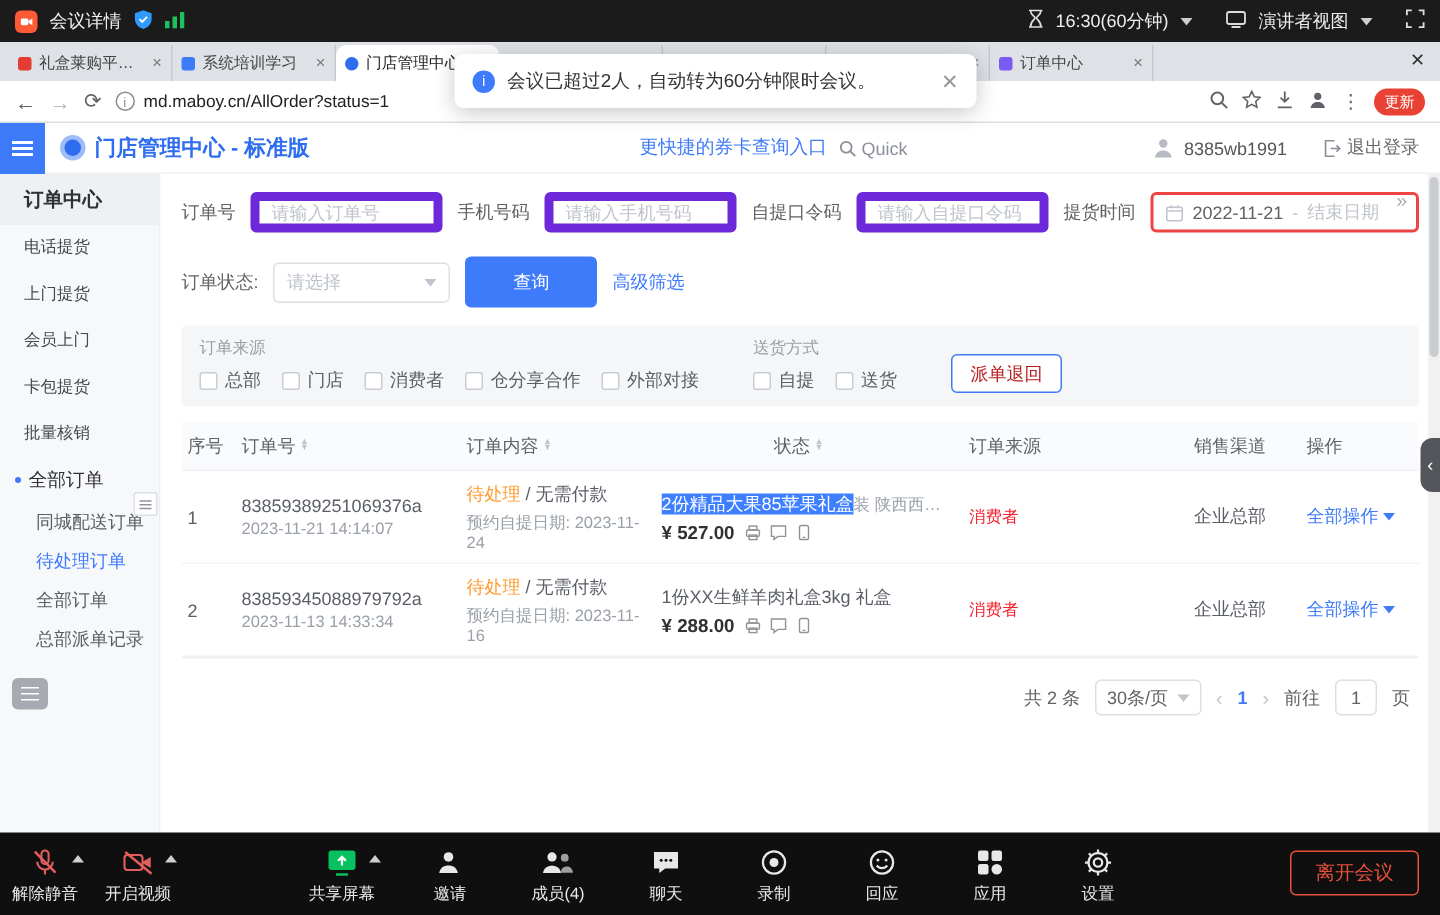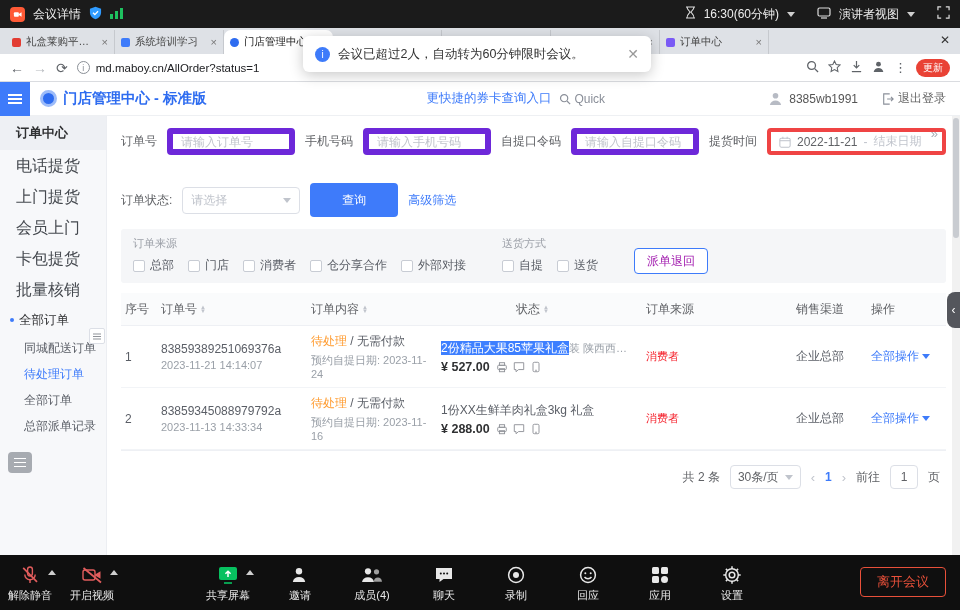--- a/index.html
+++ b/index.html
@@ -46,57 +46,57 @@
   .quick{margin-left:210px;display:flex;align-items:center;gap:8px}
   .quicklink{color:#3e7bfa;font-size:12.5px}
   .quicktxt{color:#8a8f99;font-size:12px;display:flex;align-items:center;gap:3px}
   .ahead .usr{margin-left:auto;display:flex;align-items:center;gap:6px;color:#555;font-size:12px}
   .ahead .lout{display:flex;align-items:center;gap:4px;color:#666;font-size:12px;margin-left:14px}
 
   
   .content{flex:1;display:flex;position:relative;overflow:hidden}
   .sidebar{width:107px;background:#f7f8fa;border-right:1px solid #eceef2;flex:none;position:relative}
   .sb-sec{height:34px;line-height:34px;padding-left:16px;font-weight:bold;font-size:13px;color:#303133;background:#eef0f4}
-  .sb-item{height:31px;line-height:31px;padding-left:16px;font-size:16px;color:#424céb}
+  .sb-item{height:31px;line-height:31px;padding-left:16px;font-size:11px;color:#424céb}
   .sb-item{color:#45494f}
   .sb-group{height:30px;line-height:30px;padding-left:10px;font-size:12.5px;color:#303133;display:flex;align-items:center;gap:5px}
   .sb-group .dot{width:4px;height:4px;border-radius:50%;background:#3e7bfa}
   .sb-sub{height:26px;line-height:26px;padding-left:24px;font-size:12px;color:#5a5e66}
   .sb-sub.on{color:#3e7bfa}
   .side-toggle{position:absolute;left:89px;top:212px;width:16px;height:16px;background:#fff;border:1px solid #dcdfe6;
     border-radius:2px;display:flex;align-items:center;justify-content:center;z-index:5}
   .side-toggle i{display:block;width:8px;height:1px;background:#909399;box-shadow:0 2.5px 0 #909399,0 -2.5px 0 #909399}
   .task-btn{position:absolute;left:8px;top:336px;width:24px;height:21px;background:rgba(140,145,152,.75);border-radius:4px;
     display:flex;align-items:center;justify-content:center}
   .task-btn i{display:block;width:12px;height:1.5px;background:#fff;box-shadow:0 4px 0 #fff,0 -4px 0 #fff}
 
   .main{flex:1;padding:10px 14px;position:relative;background:#fff}
   .collapse2{position:absolute;right:22px;top:10px;color:#a9adb5;font-size:13px}
   .frow{display:flex;align-items:center;gap:10px;margin-top:2px}
   .flabel{color:#606266;font-size:12px;flex:none}
   .fin{height:27px;border:6px solid #6d28d9;border-radius:4px;padding:0 8px;font-size:12px;color:#606266;
     font-family:inherit;outline:none;background:#fff}
   .fin::placeholder{color:#c0c4cc}
   .w130{width:128px}
-  .datebox{height:27px;border:4px solid #ef4444;border-radius:4px;display:flex;align-items:center;gap:6px;padding:0 8px;width:186px}
+  .datebox{height:27px;border:2px solid #ef4444;border-radius:4px;display:flex;align-items:center;gap:6px;padding:0 8px;width:186px}
   .datebox .dtxt{color:#606266}
   .datebox .dph{color:#c0c4cc}
   .selbox{height:27px;border:1px solid #dcdfe6;border-radius:4px;display:flex;align-items:center;justify-content:space-between;
     padding:0 8px;width:118px;color:#c0c4cc}
   .selcaret{width:0;height:0;border-left:4px solid transparent;border-right:4px solid transparent;border-top:5px solid #c0c4cc}
   .btn-search{height:34px;padding:0 32px;background:#3e7bfa;color:#fff;border:none;border-radius:4px;font-size:12px;font-family:inherit}
   .link-adv{color:#3e7bfa;font-size:12px}
-  .row2{margin-top:28px}
+  .row2{margin-top:16px}
 
   .fpanel{margin-top:12px;background:#f5f6f8;border-radius:3px;padding:7px 12px 9px;display:flex;gap:36px;align-items:flex-start}
   .fgroup .glab{color:#9a9ea6;font-size:11px;margin-bottom:6px}
   .cbrow{display:flex;align-items:center;gap:14px}
   .cbitem{display:flex;align-items:center;gap:5px;color:#5a5e66;font-size:12px}
   .cb{width:12px;height:12px;border:1px solid #c8ccd4;border-radius:2px;background:#fff}
-  .btn-return{height:26px;padding:0 12px;background:#fff;color:#a21caf;border:1px solid #3e7bfa;border-radius:4px;
+  .btn-return{height:26px;padding:0 12px;background:#fff;color:#b91c1c;border:1px solid #3e7bfa;border-radius:4px;
     font-size:12px;margin-top:12px;font-family:Liberation Serif, serif}
 
   .tbl{margin-top:10px;border-bottom:1px solid #eef0f4}
   .trh,.trr{display:flex;align-items:stretch}
   .trh{background:#fafbfc;border-bottom:1px solid #eef0f4}
   .th{font-size:12px;color:#606266;display:flex;align-items:center;gap:3px;height:32px;padding-left:4px}
   .td{padding:7px 4px 7px;display:flex;flex-direction:column;justify-content:center;gap:3px;font-size:12px;color:#5a5e66}
   .trr{border-bottom:1px solid #f2f4f7}
   .c-idx{width:36px}.c-no{width:150px}.c-st{width:130px}.c-ct{width:205px}.c-src{width:150px}.c-ch{width:75px}.c-act{width:75px}
   .sort{display:inline-flex;flex-direction:column;line-height:4px;font-size:6px;color:#c0c4cc}

